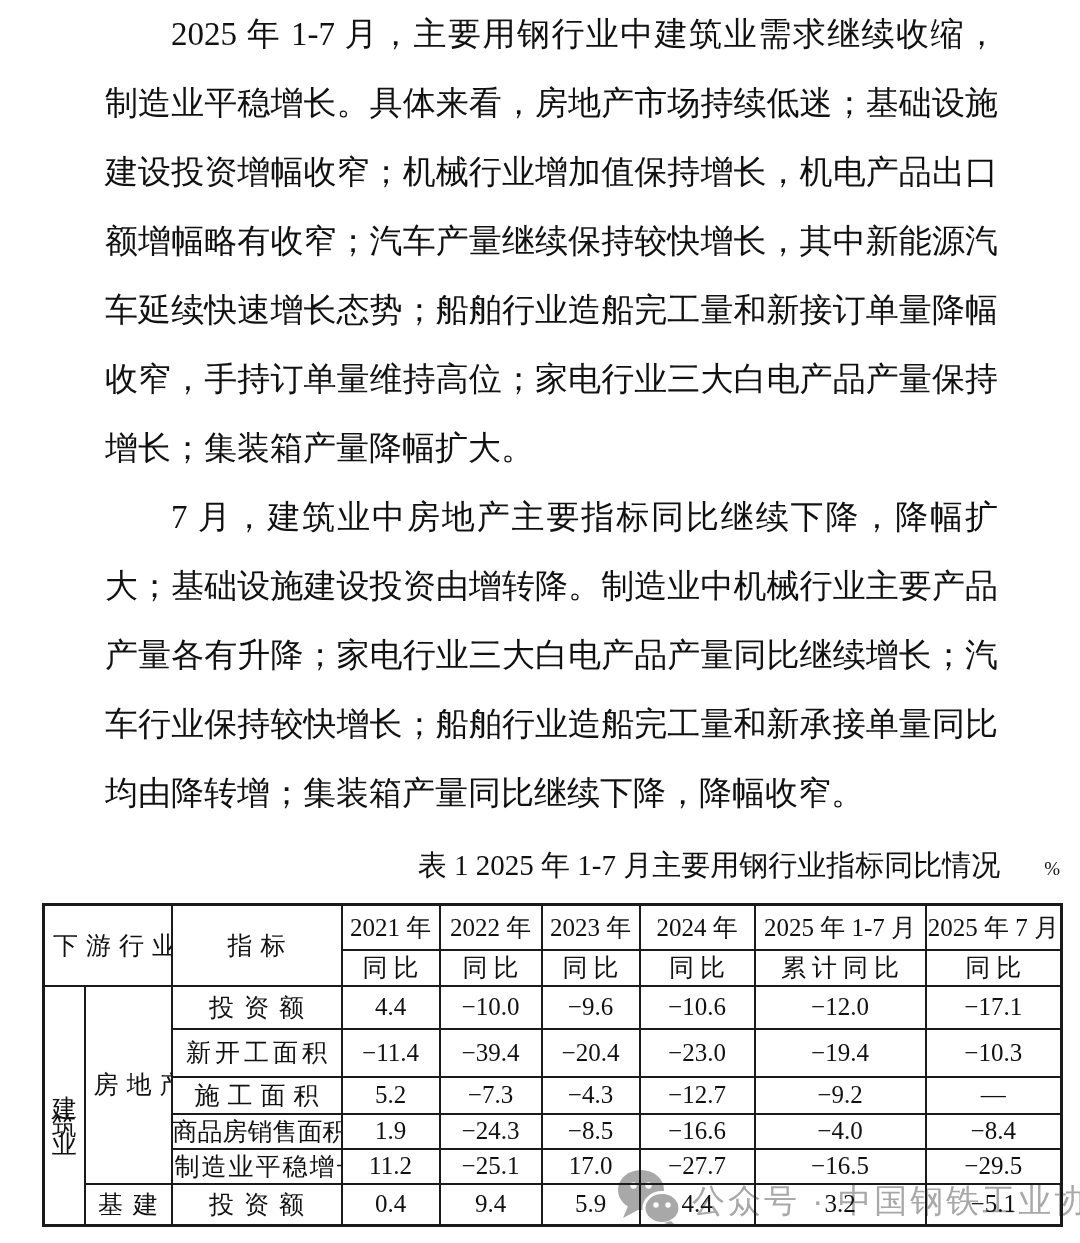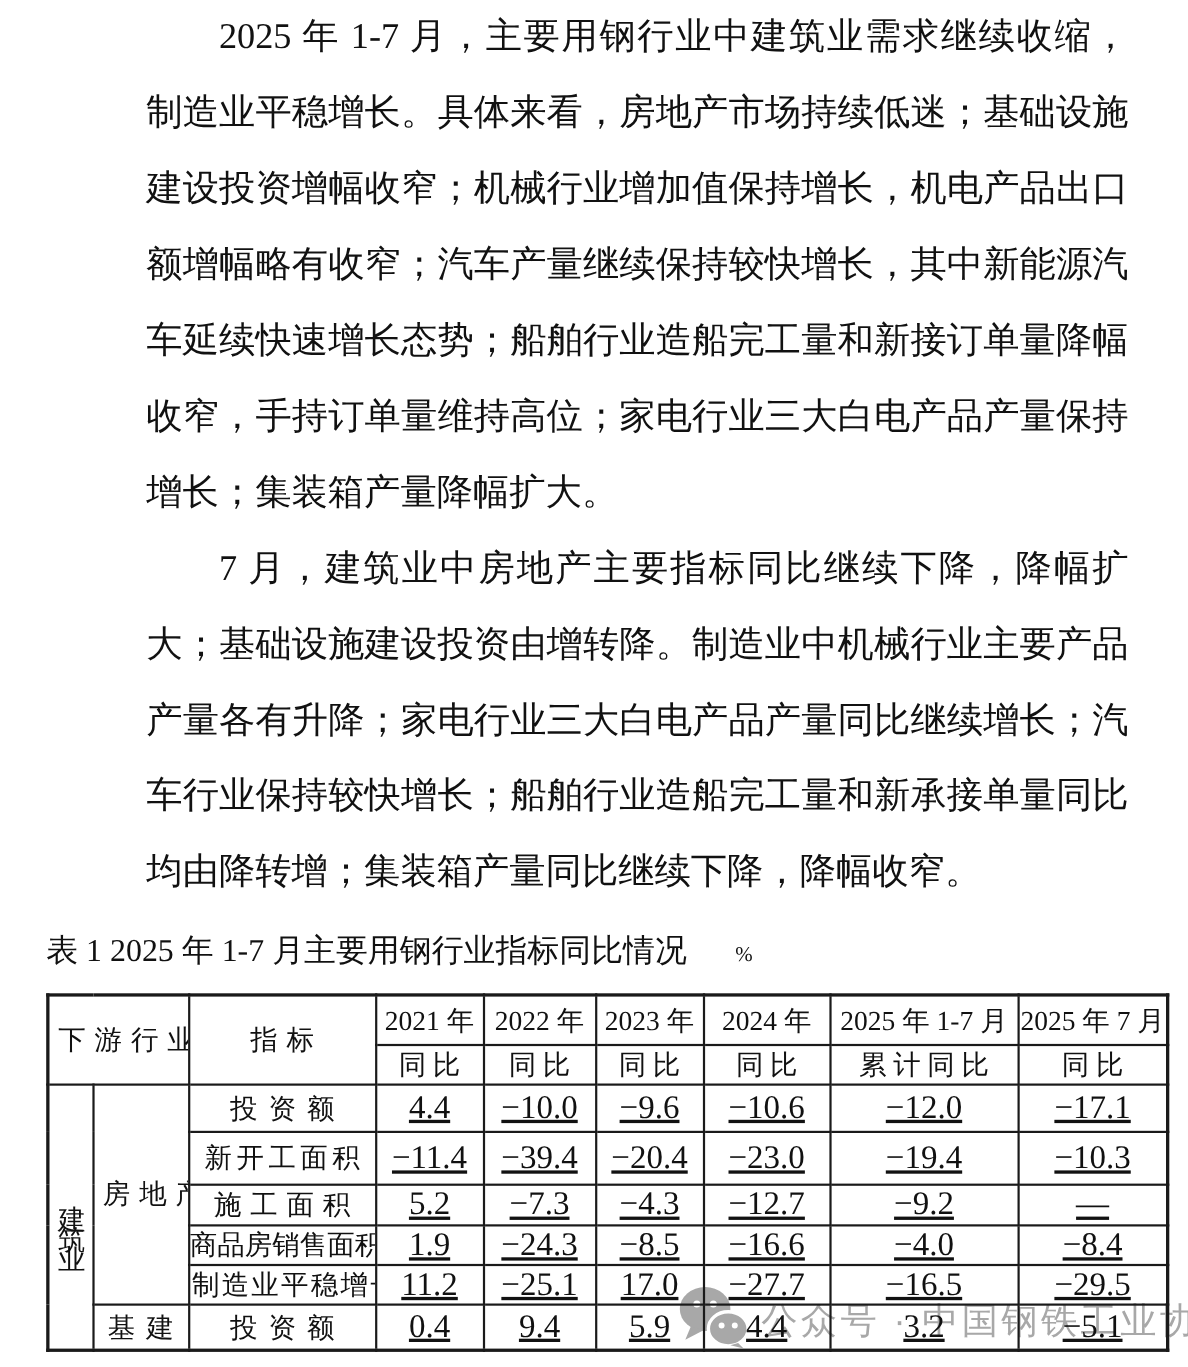--- a/index.html
+++ b/index.html
@@ -13,30 +13,29 @@
   .doc { position: relative; width: 1080px; height: 1243px; }
 
   
   .body-text {
     position: absolute;
     left: 105px; top: 0px;
     width: 893px;
     font-size: 33px;
     line-height: 69px;
     text-align: justify;
-    margin-left: 28px;
   }
   .body-text p { margin: 0; text-indent: 2em; }
 
   
   .caption {
     position: absolute;
     left: 42px; top: 845px;
     width: 1018px;
-    text-align: left;
+    text-align: right;
     font-size: 29px;
     line-height: 40px;
     white-space: nowrap;
   }
   .caption .unit { font-size: 19px; margin-left: 44px; }
 
   
   .watermark {
     position: absolute;
     left: 616px; top: 1168px;
@@ -63,21 +62,21 @@
   }
   table.steel td {
     border: 2px solid #1a1a1a;
     text-align: center;
     vertical-align: middle;
     font-size: 25px;
     padding: 0;
     overflow: hidden;
     white-space: nowrap;
   }
-  table.steel td.num { font-size: 30px; text-decoration: underline; }
+  table.steel td.num { font-size: 25px; }
   .ls2  { letter-spacing: 2px;  text-indent: 2px; }
   .ls4  { letter-spacing: 4px;  text-indent: 4px; }
   .ls6  { letter-spacing: 6px;  text-indent: 6px; }
   .ls8  { letter-spacing: 8px;  text-indent: 8px; }
   .ls10 { letter-spacing: 10px; text-indent: 10px; }
   td.vert {
     font-size: 26px;
   }
   td.vert .vtxt {
     writing-mode: vertical-rl;

